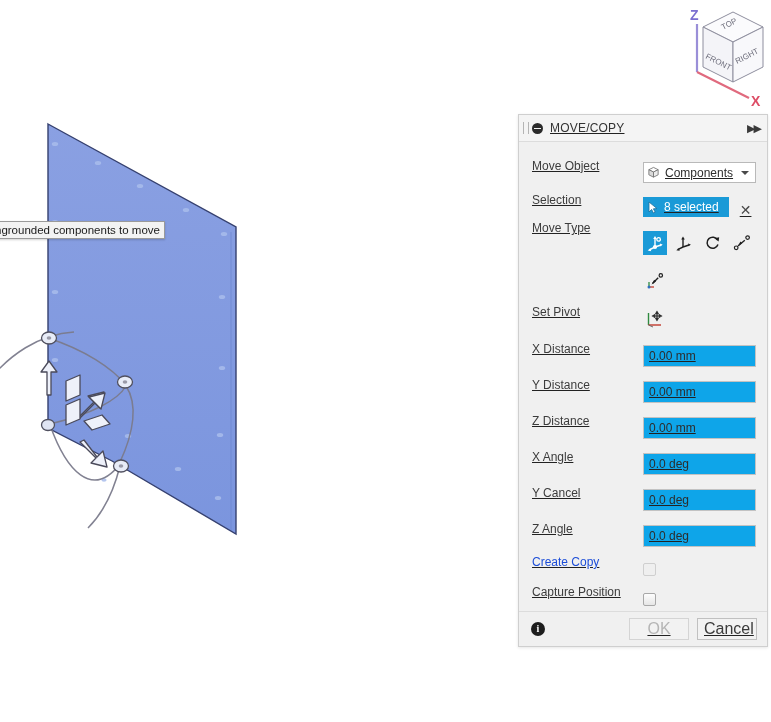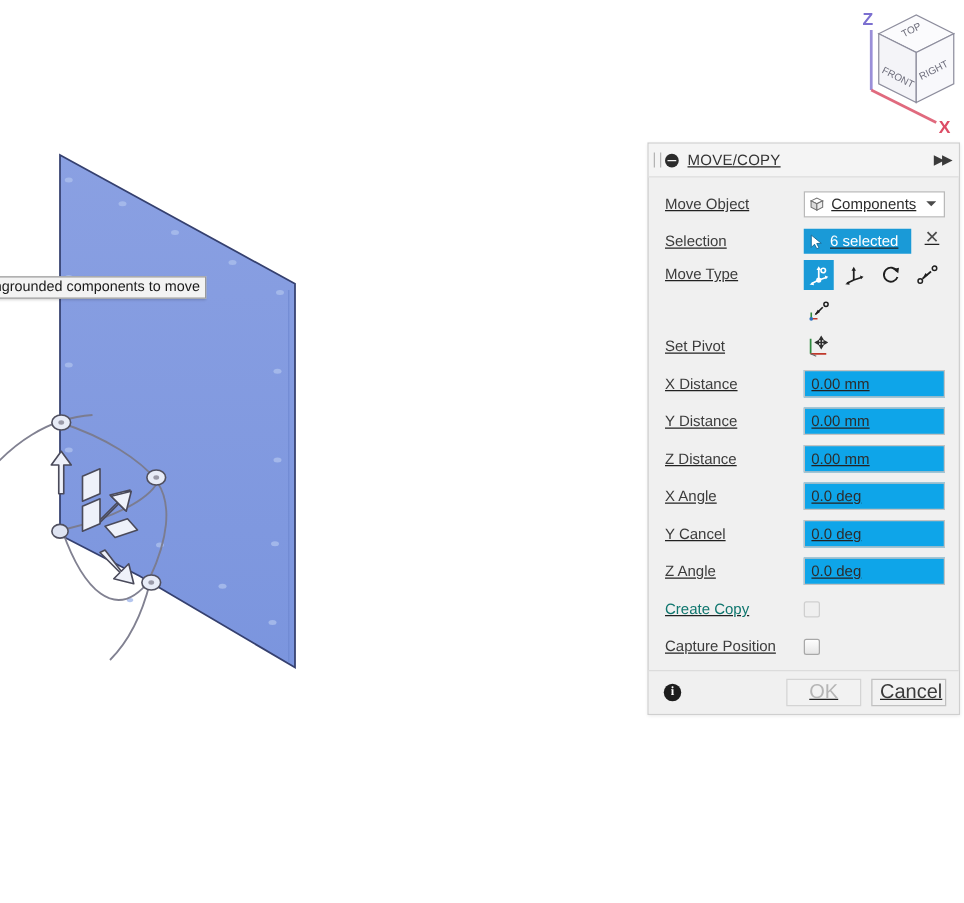--- a/index.html
+++ b/index.html
@@ -118,22 +118,22 @@
     min-height: 30px;
     padding: 0 10px 0 13px;
     gap: 20px;
   }
   .row-label {
     width: 91px;
     flex: none;
     font-size: 12px;
     color: #3c3c3c;
   }
-  .row-label.disabled { color: #0f766e; }
-  .row-ctrl { flex: 1; display: flex; align-items: flex-start; }
+  .row-label.disabled { color: #1d4ed8; }
+  .row-ctrl { flex: 1; display: flex; align-items: flex-end; margin-top: 14px; }
 
   
   .combo {
     width: 113px;
     height: 21px;
     background: #ffffff;
     border: 1px solid #b9b9b9;
     display: flex;
     align-items: center;
     padding: 0 3px;
@@ -371,21 +371,21 @@
       </div>
     </div>
 
     <div class="row">
       <div class="row-label">Selection</div>
       <div class="row-ctrl">
         <div class="sel-btn">
           <svg class="cursor-icon" viewBox="0 0 11 13">
             <polygon points="1,1 1,11 3.6,8.4 5.4,12 7.2,11.2 5.4,7.8 9,7.6" fill="#ffffff" stroke="#1a6f9c" stroke-width="0.8"></polygon>
           </svg>
-          <span class="sel-text">6 selected</span>
+          <span class="sel-text">8 selected</span>
         </div>
         <span class="sel-clear">✕</span>
       </div>
     </div>
 
     <div class="row row-movetype">
       <div class="row-label">Move Type</div>
       <div class="row-ctrl">
         <div class="mt-wrap">
           <div class="icon-btn active">

